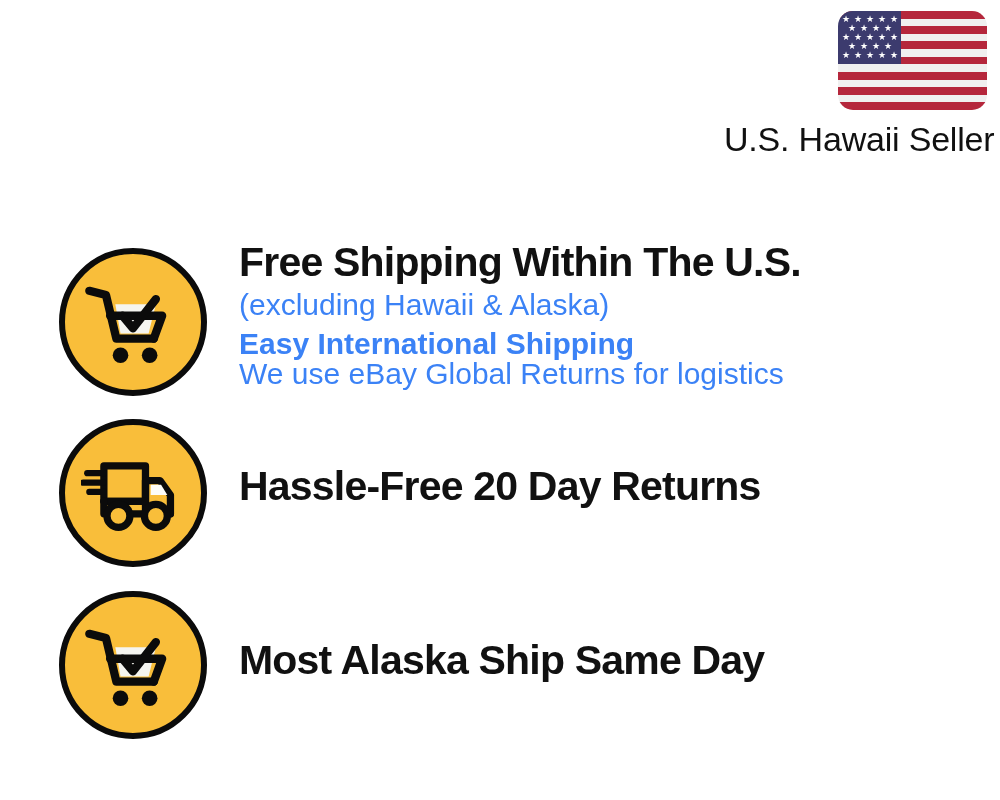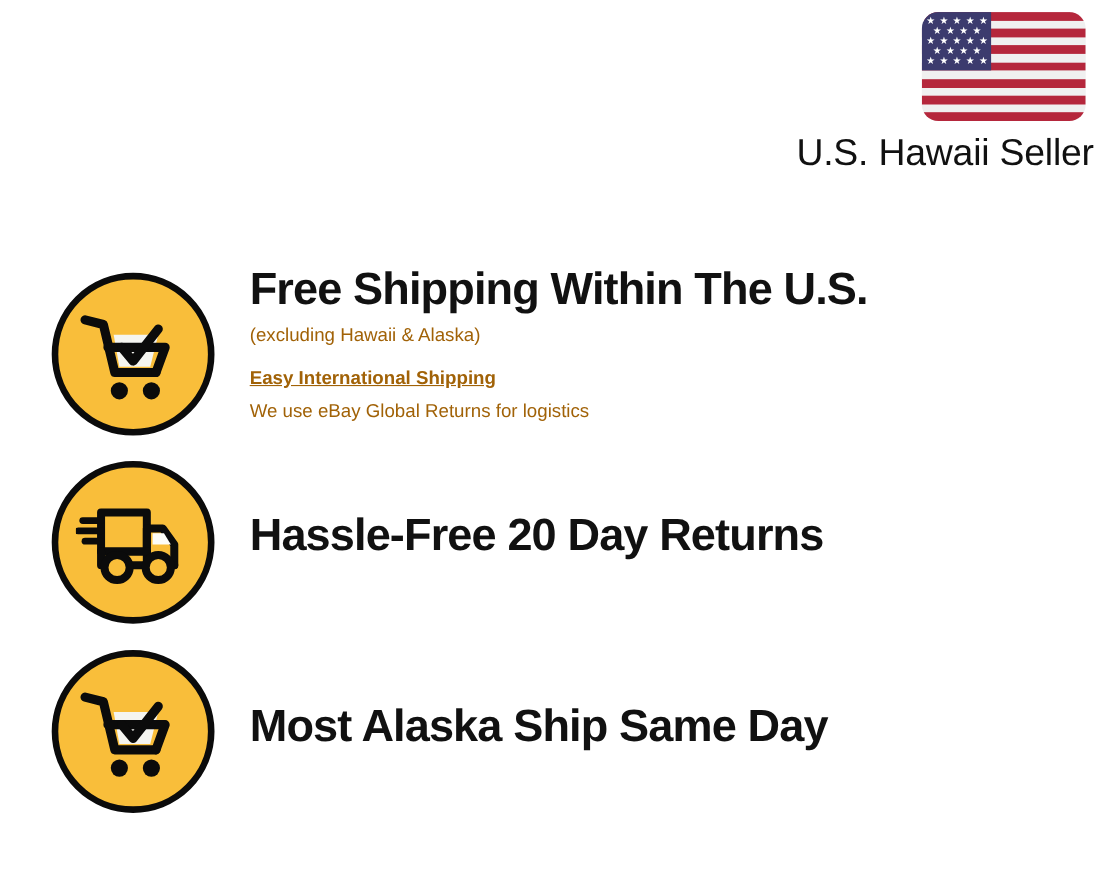--- a/index.html
+++ b/index.html
@@ -121,21 +121,21 @@
     font-weight: normal;
     line-height: 40px;
     color: #111111;
     letter-spacing: -0.2px;
     white-space: nowrap;
   }
 
   
   .feature-row {
     position: absolute;
-    left: 4px;
+    left: 16px;
     width: 892px;
   }
   #row-0 { top: 248px; height: 160px; }
   #row-1 { top: 419px; height: 160px; }
   #row-2 { top: 591px; height: 160px; }
 
   .badge {
     position: absolute;
     left: 43px;
     top: 0;
@@ -165,33 +165,33 @@
   .feature-heading {
     font-size: 41px;
     font-weight: bold;
     line-height: 46px;
     letter-spacing: -0.8px;
     color: #111111;
     white-space: nowrap;
     margin: 0;
   }
   .feature-sub {
-    font-size: 17px;
+    font-size: 30px;
     font-weight: normal;
     line-height: 30px;
-    color: #a16207;
+    color: #3b82f6;
     margin: 0;
     white-space: nowrap;
   }
   .feature-sub.strong {
     font-weight: bold;
   }
   #row-0 .feature-text { top: -9px; }
   #row-0 .feature-heading { margin-bottom: 5px; }
-  #row-0 .feature-sub.line-2 { margin-top: 9px; text-decoration: underline; }
+  #row-0 .feature-sub.line-2 { margin-top: 9px; }
   #row-1 .feature-text { top: 44px; }
   #row-2 .feature-text { top: 46px; }
 </style>
 </head>
 <body>
 
 <div id="header">
 
 
   <div id="us-flag">

